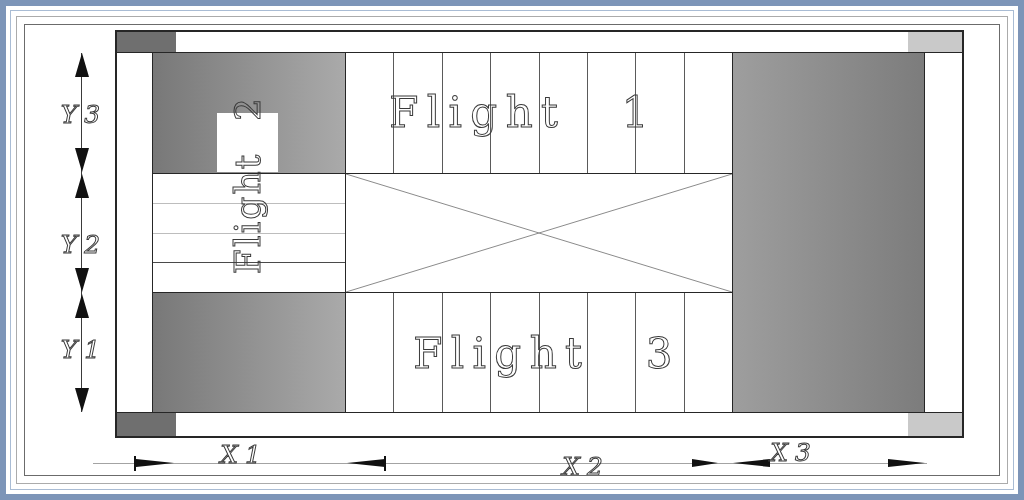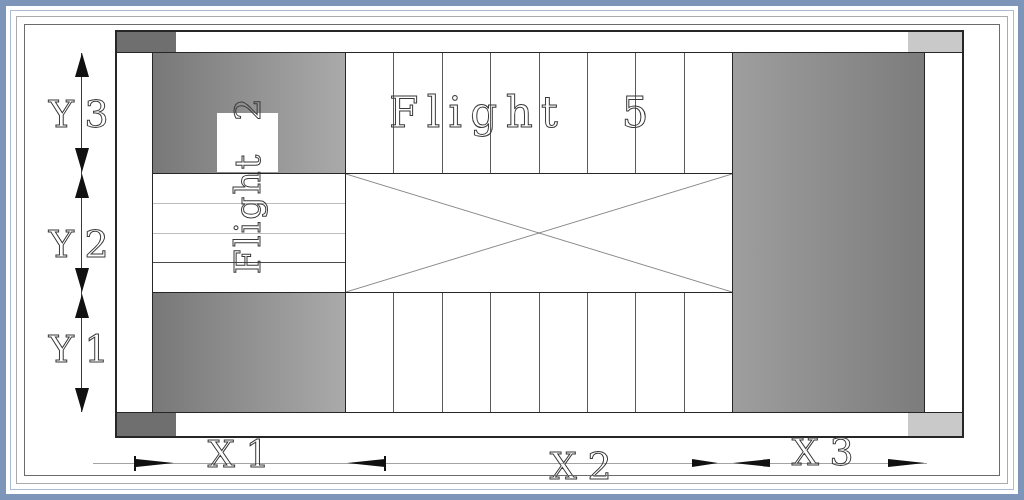--- a/index.html
+++ b/index.html
@@ -59,21 +59,21 @@
 
   
   .engraved{-webkit-text-stroke:1px var(--text);color:transparent;white-space:nowrap;z-index:4;}
   @supports not (-webkit-text-stroke: 1px #000){
     .engraved{color:var(--text);}
   }
   .flight-label{font-size:42px;letter-spacing:0.2em;word-spacing:0.8em;
     transform:translate(-50%,-50%);}
   .flight-label-vert{font-size:36px;letter-spacing:0.06em;word-spacing:0.5em;
     transform:translate(-50%,-50%) rotate(-90deg);}
-  .dim-label{font-size:38px;letter-spacing:0.28em;
+  .dim-label{font-size:25px;font-style:italic;letter-spacing:0.28em;
     transform:translate(-50%,-50%);}
 
   .label-bg{background:#ffffff;z-index:3;}
 
   
   .dim-line-y{background:var(--dim-line-y);z-index:2;}
   .dim-line-x{background:var(--dim-line-x);z-index:2;}
   .arr{width:0;height:0;z-index:3;}
   .arr-up{border-left:7px solid transparent;border-right:7px solid transparent;border-bottom:24px solid var(--arrow);}
   .arr-down{border-left:7px solid transparent;border-right:7px solid transparent;border-top:24px solid var(--arrow);}
@@ -142,22 +142,23 @@
     </div>
 
   <div class="abs well" style="left:345px;top:173px;width:388px;height:120px;">
     <svg viewBox="0 0 388 120" preserveAspectRatio="none">
       <line x1="0" y1="0" x2="388" y2="120" stroke="#8a8a8a" stroke-width="1"></line>
       <line x1="0" y1="120" x2="388" y2="0" stroke="#8a8a8a" stroke-width="1"></line>
     </svg>
   </div>
 
   <div class="abs label-bg" style="left:217px;top:113px;width:61px;height:59px;"></div>
-  <div class="abs engraved flight-label" style="left:523px;top:112px;">Flight 5</div>
+  <div class="abs engraved flight-label" style="left:523px;top:112px;">Flight 1</div>
   <div class="abs engraved flight-label-vert" style="left:247px;top:185px;">Flight 2</div>
+  <div class="abs engraved flight-label" style="left:547px;top:353px;">Flight 3</div>
 
   <div class="abs dim-line-y" style="left:81px;top:53px;width:1px;height:359px;"></div>
   <div class="abs arr arr-up" style="left:75px;top:53px;"></div>
   <div class="abs arr arr-down" style="left:75px;top:148px;"></div>
   <div class="abs arr arr-up" style="left:75px;top:174px;"></div>
   <div class="abs arr arr-down" style="left:75px;top:268px;"></div>
   <div class="abs arr arr-up" style="left:75px;top:294px;"></div>
   <div class="abs arr arr-down" style="left:75px;top:388px;"></div>
   <div class="abs engraved dim-label" style="left:84px;top:114px;">Y3</div>
   <div class="abs engraved dim-label" style="left:84px;top:244px;">Y2</div>
@@ -166,15 +167,15 @@
   <div class="abs dim-line-x" style="left:93px;top:463px;width:834px;height:1px;"></div>
   <div class="abs tick" style="left:134px;top:456px;"></div>
   <div class="abs arr arr-right38" style="left:136px;top:459px;"></div>
   <div class="abs arr arr-left38" style="left:347px;top:459px;"></div>
   <div class="abs tick" style="left:384px;top:456px;"></div>
   <div class="abs arr arr-right26" style="left:692px;top:459px;"></div>
   <div class="abs arr arr-left37" style="left:733px;top:459px;"></div>
   <div class="abs arr arr-right37" style="left:888px;top:459px;"></div>
   <div class="abs engraved dim-label" style="left:244px;top:454px;">X1</div>
   <div class="abs engraved dim-label" style="left:586px;top:466px;">X2</div>
-  <div class="abs engraved dim-label" style="left:828px;top:452px;">X3</div>
+  <div class="abs engraved dim-label" style="left:794px;top:452px;">X3</div>
 
 </div>
 
 </body></html>

